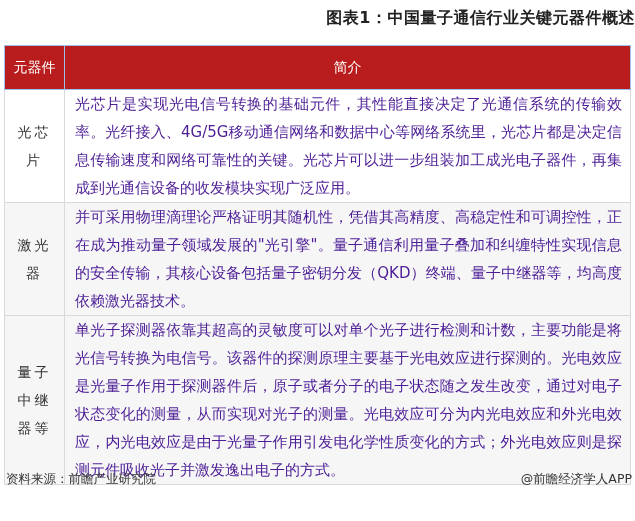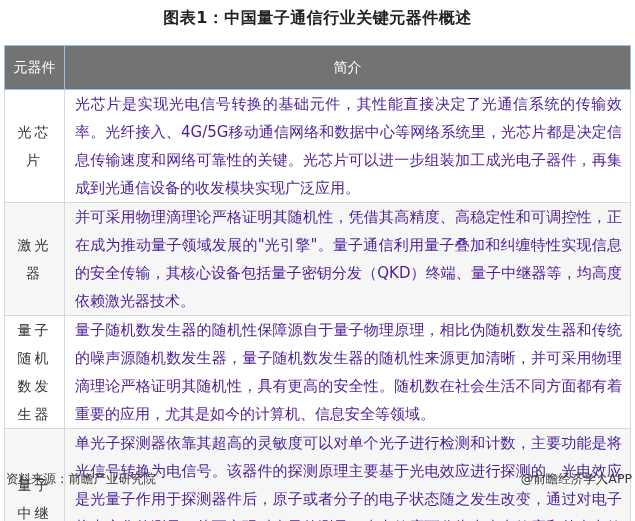--- a/index.html
+++ b/index.html
@@ -1,23 +1,23 @@
 <!DOCTYPE html>
 <html><head>
 <meta charset="utf-8">
 <style>
   html, body { margin: 0; padding: 0; background: #ffffff; }
   body { width: 635px; height: 521px; position: relative; overflow: hidden;
          font-family: "DejaVu Sans", "Liberation Sans", sans-serif; color: #555; }
-  .title { position: absolute; left: 0; top: 8px; width: 635px; text-align: center;
+  .title { position: absolute; left: 0; top: 8px; width: 635px; text-align: right;
            font-size: 16px; font-weight: bold; color: #222; letter-spacing: 0.5px; }
   table { position: absolute; left: 4px; top: 45px; width: 627px; border-collapse: collapse;
           table-layout: fixed; }
   th, td { border: 1px solid #d9d9d9; }
-  thead th { background: #737373; color: #fff; font-weight: normal; font-size: 14px;
+  thead th { background: #b91c1c; color: #fff; font-weight: normal; font-size: 14px;
              height: 41px; border-color: #9bc0ee; }
   col.c1 { width: 60px; }
   tbody td.name { text-align: center; font-size: 14px; color: #333; padding: 0 6px;
                   line-height: 28px; letter-spacing: 3px; margin-top: 44px; }
   tbody td.desc { font-size: 15px; line-height: 28px; padding: 0 8px 0 10px; color: #4c1d95;
                   text-align: justify; }
   tbody tr.r1 td { height: 83px; background: #fff; }
   tbody tr.r2 td { height: 84px; background: #f6f6f7; }
   tbody tr.r3 td { height: 84px; background: #fff; }
   tbody tr.r4 td { height: 134px; background: #f6f6f7; }
@@ -48,24 +48,20 @@
   </thead>
   <tbody>
     <tr class="r1">
       <td class="name">光芯片</td>
       <td class="desc">光芯片是实现光电信号转换的基础元件，其性能直接决定了光通信系统的传输效率。光纤接入、4G/5G移动通信网络和数据中心等网络系统里，光芯片都是决定信息传输速度和网络可靠性的关键。光芯片可以进一步组装加工成光电子器件，再集成到光通信设备的收发模块实现广泛应用。</td>
     </tr>
     <tr class="r2">
       <td class="name">激光器</td>
       <td class="desc">并可采用物理滴理论严格证明其随机性，凭借其高精度、高稳定性和可调控性，正在成为推动量子领域发展的"光引擎"。量子通信利用量子叠加和纠缠特性实现信息的安全传输，其核心设备包括量子密钥分发（QKD）终端、量子中继器等，均高度依赖激光器技术。</td>
     </tr>
-    <tr class="r3">
-      <td class="name">量子随机数发生器</td>
-      <td class="desc">量子随机数发生器的随机性保障源自于量子物理原理，相比伪随机数发生器和传统的噪声源随机数发生器，量子随机数发生器的随机性来源更加清晰，并可采用物理滴理论严格证明其随机性，具有更高的安全性。随机数在社会生活不同方面都有着重要的应用，尤其是如今的计算机、信息安全等领域。</td>
-    </tr>
     <tr class="r4">
       <td class="name">量子中继器等</td>
       <td class="desc">单光子探测器依靠其超高的灵敏度可以对单个光子进行检测和计数，主要功能是将光信号转换为电信号。该器件的探测原理主要基于光电效应进行探测的。光电效应是光量子作用于探测器件后，原子或者分子的电子状态随之发生改变，通过对电子状态变化的测量，从而实现对光子的测量。光电效应可分为内光电效应和外光电效应，内光电效应是由于光量子作用引发电化学性质变化的方式；外光电效应则是探测元件吸收光子并激发逸出电子的方式。</td>
     </tr>
   </tbody>
 </table>
 
 <div class="footer left">资料来源：前瞻产业研究院</div>
 <div class="footer right">@前瞻经济学人APP</div>
 

